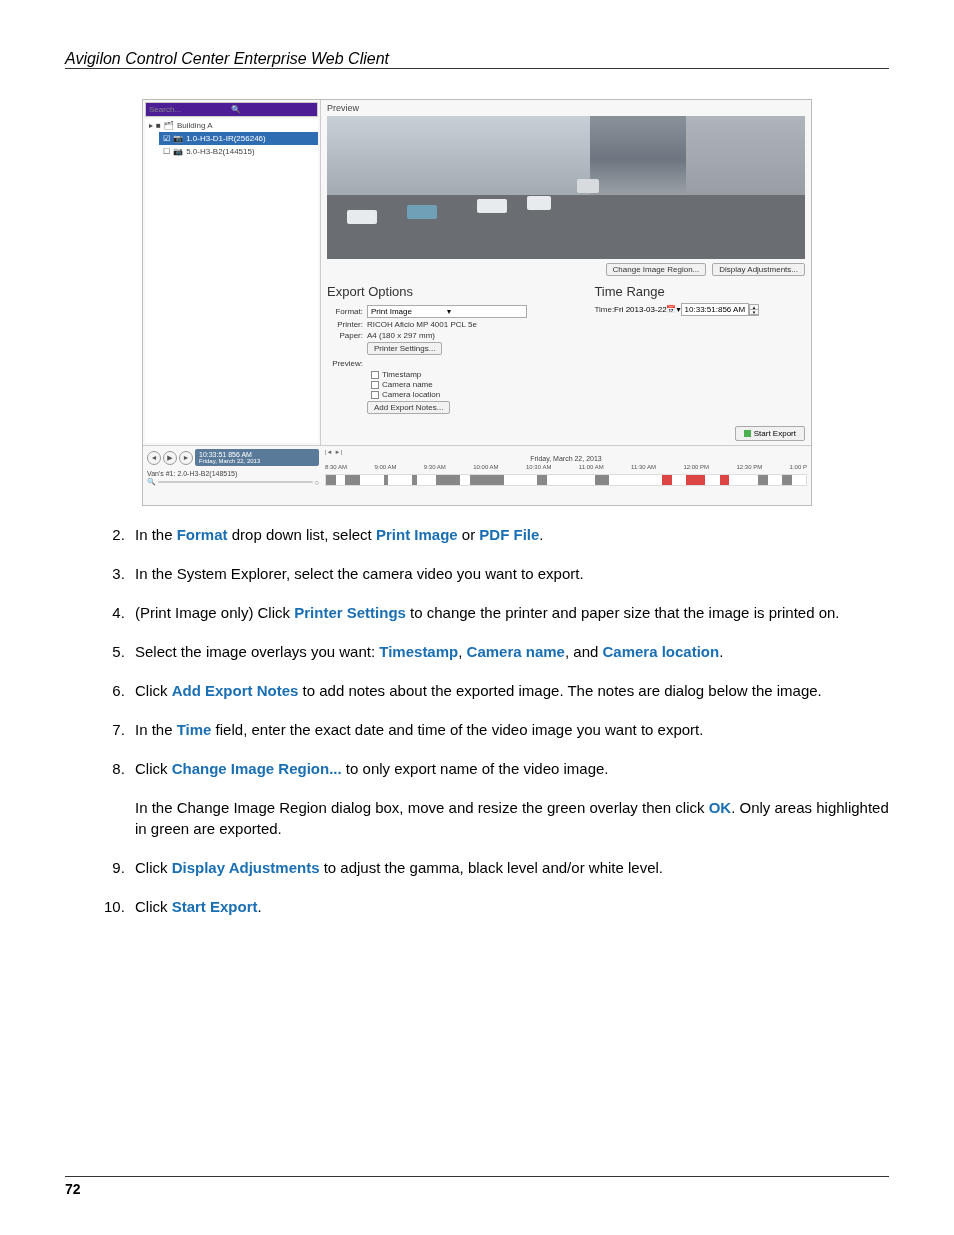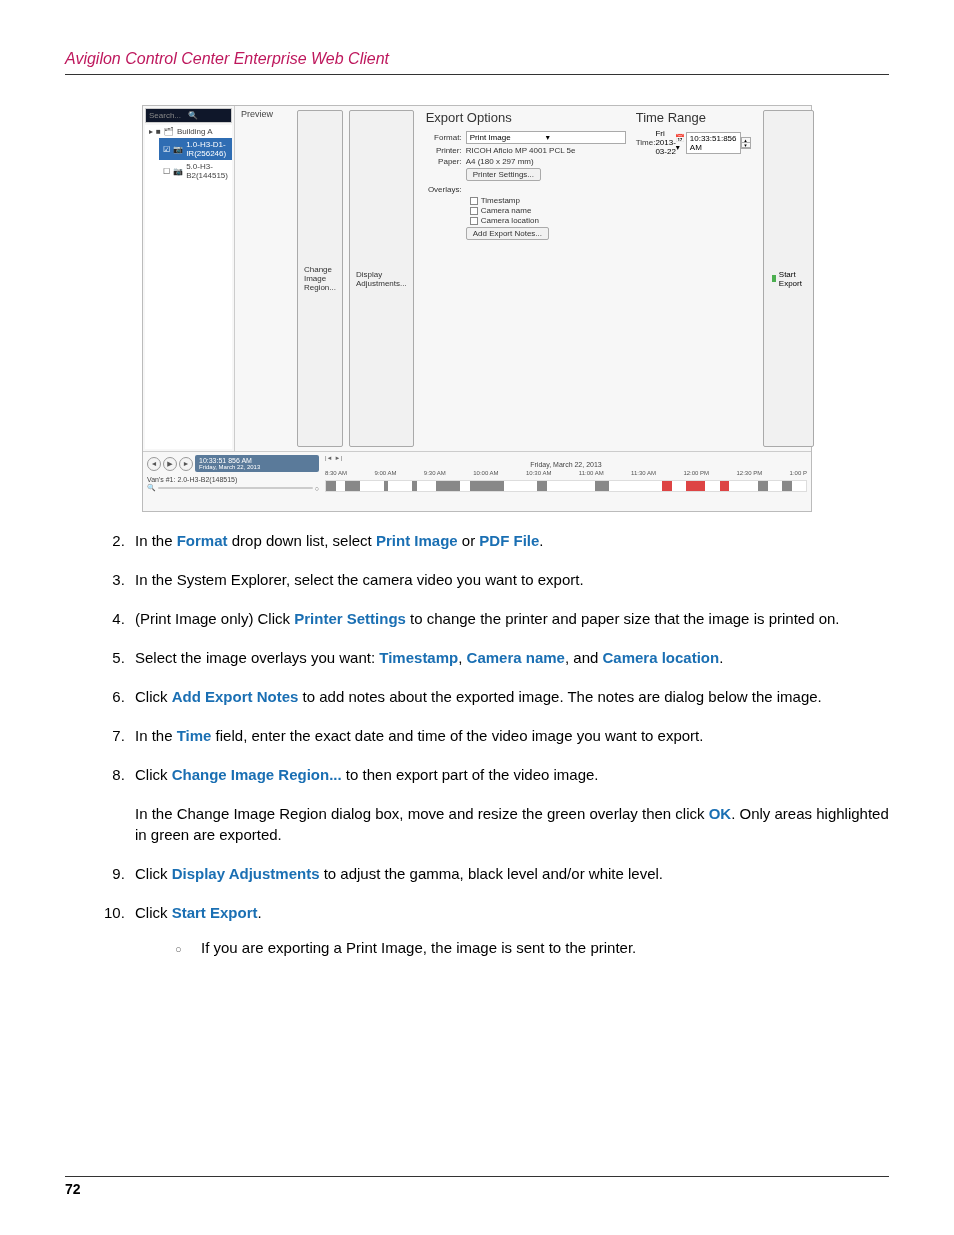--- a/index.html
+++ b/index.html
@@ -10,23 +10,22 @@
     height: 1235px;
     position: relative;
     color: #000;
   }
   .page {
     padding: 50px 65px 40px 65px;
   }
   .header-title {
     font-style: italic;
     font-size: 16px;
-    color: #be185d;
+    color: #000000;
     border-bottom: 1px solid #333;
-    padding-bottom: 6px;
     margin-bottom: 30px;
   }
   .screenshot {
     width: 670px;
     margin: 0 auto 18px auto;
     border: 1px solid #bbb;
     background: #f7f7f7;
     font-size: 8px;
     position: relative;
   }
@@ -37,36 +36,36 @@
   .ss-side {
     width: 178px;
     border-right: 1px solid #ccc;
     display: flex;
     flex-direction: column;
   }
   .ss-search {
     display: flex;
     border: 1px solid #ccc;
     margin: 2px;
-    background: #0f172a;
+    background: #4c1d95;
     height: 15px;
     align-items: center;
     padding: 0 3px;
     color: #888;
   }
   .ss-search span { flex: 1; }
   .ss-tree {
     flex: 1;
     background: #fff;
     margin: 0 2px 2px 2px;
     font-size: 8px;
   }
   .tree-row { padding: 2px 4px; display:flex; align-items:center; gap:3px; color:#444; }
   .tree-row.sel { background: #2f6db3; color: #fff; }
-  .ss-main { flex: 1; display:flex; flex-direction:row; }
+  .ss-main { flex: 1; display:flex; flex-direction:column; }
   .ss-preview-lbl { padding: 3px 6px; color:#444; font-size:9px; }
   .ss-preview-img {
     flex: 1;
     margin: 0 6px;
     background: linear-gradient(180deg,#8a9199 0%, #6d7680 30%, #9aa0a6 55%, #5a5f63 60%, #7a7f84 100%);
     position:relative;
     overflow:hidden;
   }
   .street { position:absolute; left:0; right:0; top:55%; bottom:0; background:#6a6e72; }
   .building-l { position:absolute; left:0; top:0; width:55%; height:60%; background:linear-gradient(180deg,#c8cfd6,#9fa6ad); }
@@ -209,21 +208,21 @@
             </div>
             <div class="ss-field">
               <div class="ss-flabel">Paper:</div>
               <div class="ss-fval">A4 (180 x 297 mm)</div>
             </div>
             <div class="ss-field">
                 <div class="ss-flabel"></div>
                 <div class="ss-btn" style="width:auto;">Printer Settings...</div>
               </div>
             <div class="ss-field" style="margin-top:4px;">
-              <div class="ss-flabel">Overlays:</div>
+              <div class="ss-flabel">Preview:</div>
             </div>
             <div class="ss-chk">
                 <div class="ss-chkbox"></div>
                 <span>Timestamp</span>
               </div>
             <div class="ss-chk">
                 <div class="ss-chkbox"></div>
                 <span>Camera name</span>
               </div>
             <div class="ss-chk">
@@ -324,28 +323,27 @@
     <li>
       <span>Select the image overlays you want: </span><span class="kw">Timestamp</span><span>, </span><span class="kw">Camera name</span><span>, and </span><span class="kw">Camera location</span><span>.</span>
     </li>
     <li>
       <span>Click </span><span class="kw">Add Export Notes</span><span> to add notes about the exported image. The notes are dialog below the image.</span>
     </li>
     <li>
       <span>In the </span><span class="kw">Time</span><span> field, enter the exact date and time of the video image you want to export.</span>
     </li>
     <li>
-      <span>Click </span><span class="kw">Change Image Region...</span><span> to then export part of the video image.</span>
+      <span>Click </span><span class="kw">Change Image Region...</span><span> to only export name of the video image.</span>
       <div class="para"><span>In the Change Image Region dialog box, move and resize the green overlay then click </span><span class="kw">OK</span><span>. Only areas highlighted in green are exported.</span></div>
     </li>
     <li>
       <span>Click </span><span class="kw">Display Adjustments</span><span> to adjust the gamma, black level and/or white level.</span>
     </li>
     <li>
       <span>Click </span><span class="kw">Start Export</span><span>.</span>
       <ul class="sub">
-        <li>If you are exporting a Print Image, the image is sent to the printer.</li>
       </ul>
     </li>
   </ol>
 </div>
 
 <div class="page-num">72</div>
 
 </body></html>

